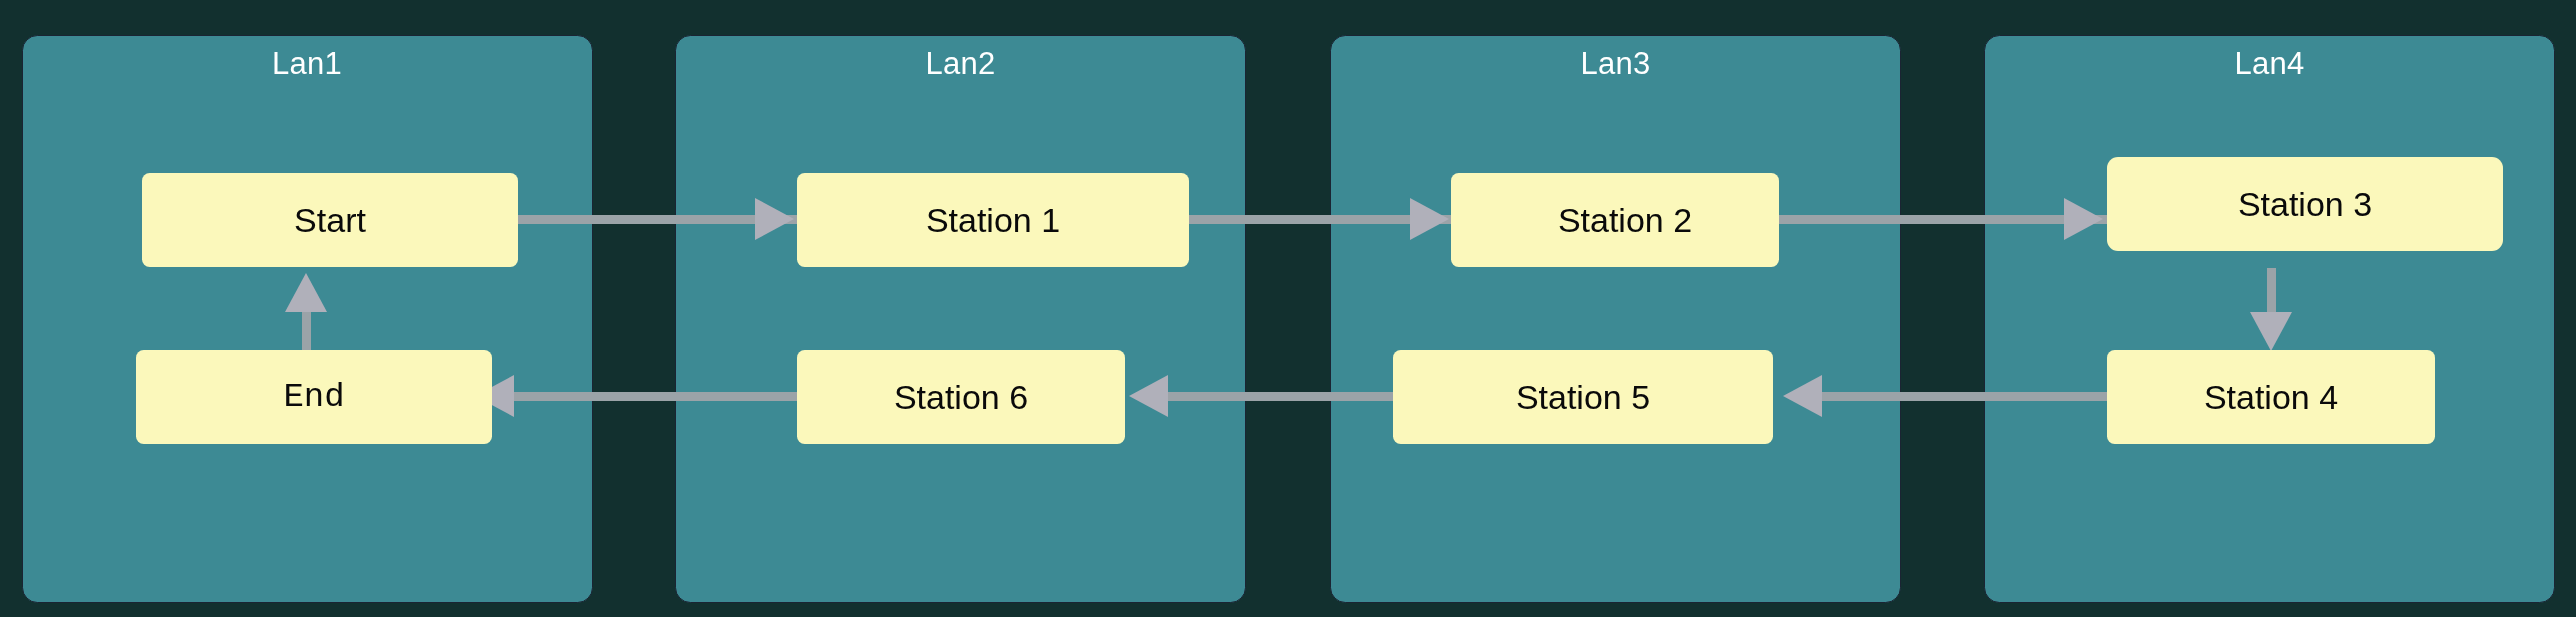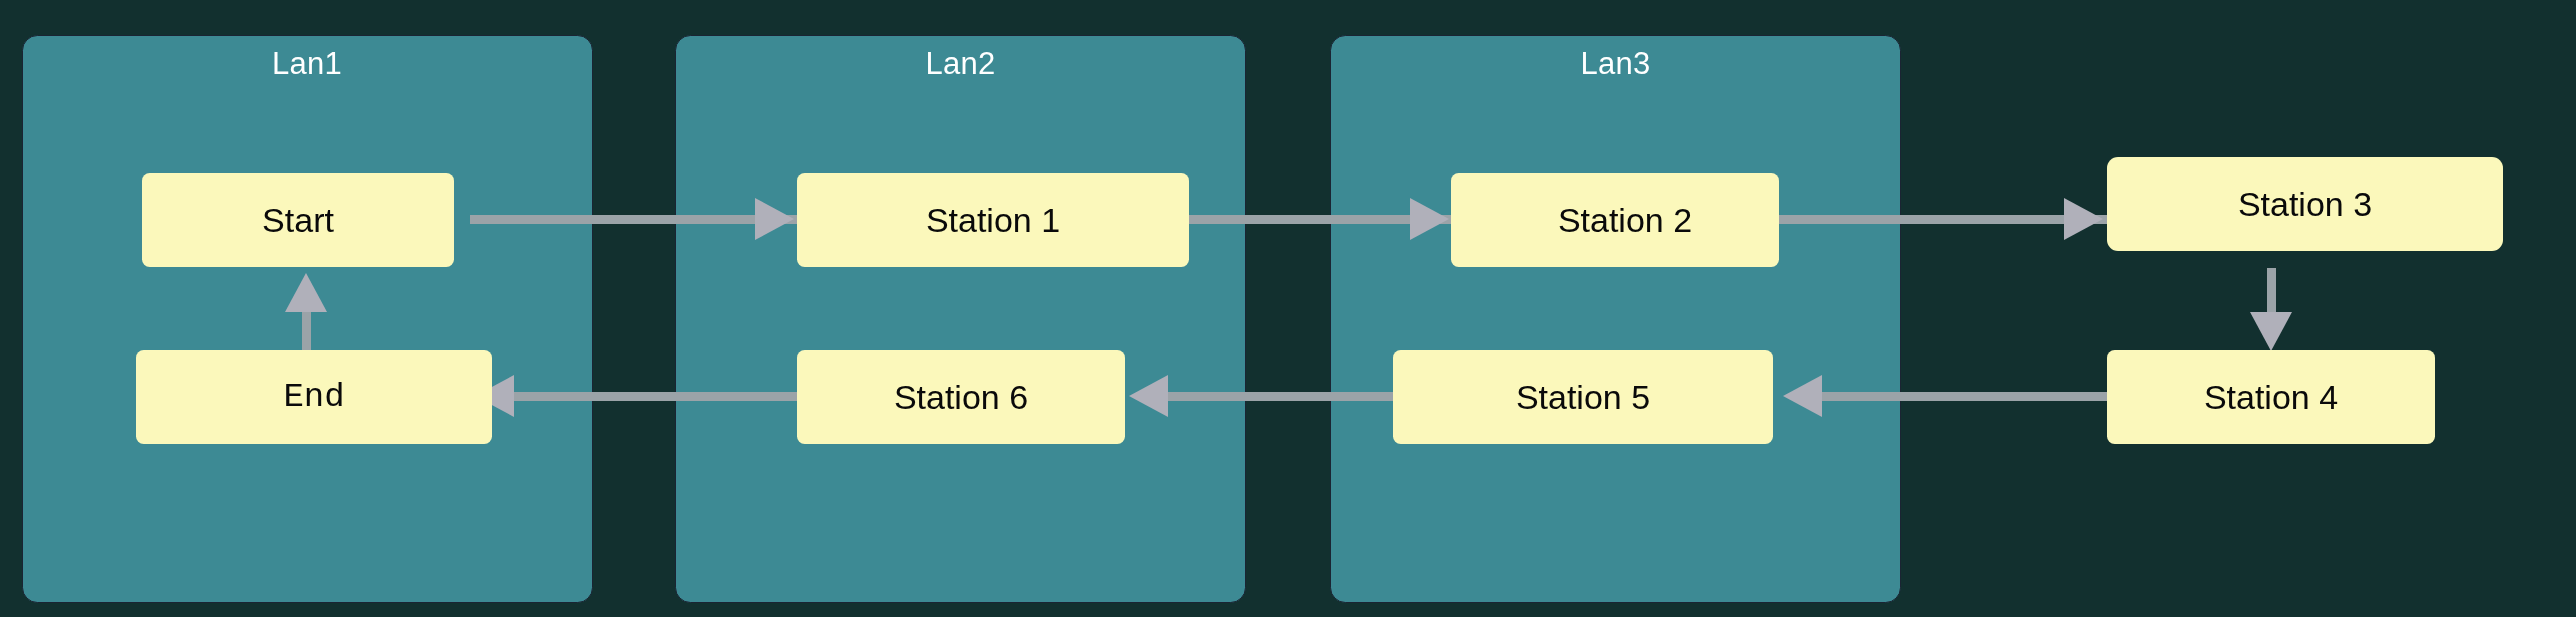--- a/index.html
+++ b/index.html
@@ -108,20 +108,23 @@
   </div>
 
   <div class="lane" style="left:675px; width:571px;">
     <div class="lane-label">Lan2</div>
   </div>
 
   <div class="lane" style="left:1330px; width:571px;">
     <div class="lane-label">Lan3</div>
   </div>
 
+  <div class="lane" style="left:1984px; width:571px;">
+    <div class="lane-label">Lan4</div>
+  </div>
 
   <div class="edge-h" style="left:470px; top:215px; width:333px;"></div>
   <div class="arrow arrow-right" style="left:755px; top:198px;"></div>
 
   <div class="edge-h" style="left:1125px; top:215px; width:333px;"></div>
   <div class="arrow arrow-right" style="left:1410px; top:198px;"></div>
 
   <div class="edge-h" style="left:1779px; top:215px; width:333px;"></div>
   <div class="arrow arrow-right" style="left:2064px; top:198px;"></div>
 
@@ -133,21 +136,21 @@
 
   <div class="edge-h" style="left:1157px; top:392px; width:300px;"></div>
   <div class="arrow arrow-left" style="left:1129px; top:375px;"></div>
 
   <div class="edge-h" style="left:503px; top:392px; width:300px;"></div>
   <div class="arrow arrow-left" style="left:475px; top:375px;"></div>
 
   <div class="edge-v" style="left:302px; top:283px; height:69px;"></div>
   <div class="arrow arrow-up" style="left:285px; top:273px;"></div>
 
-  <div class="node" style="left:142px; top:173px; width:312px;">
+  <div class="node" style="left:142px; top:173px; width:376px;">
     <span class="node-label">Start</span>
   </div>
   <div class="node" style="left:136px; top:350px; width:356px;font-family:Liberation Mono, monospace;">
     <span class="node-label">End</span>
   </div>
 
   <div class="node" style="left:797px; top:173px; width:392px;">
     <span class="node-label">Station 1</span>
   </div>
   <div class="node" style="left:797px; top:350px; width:328px;">

